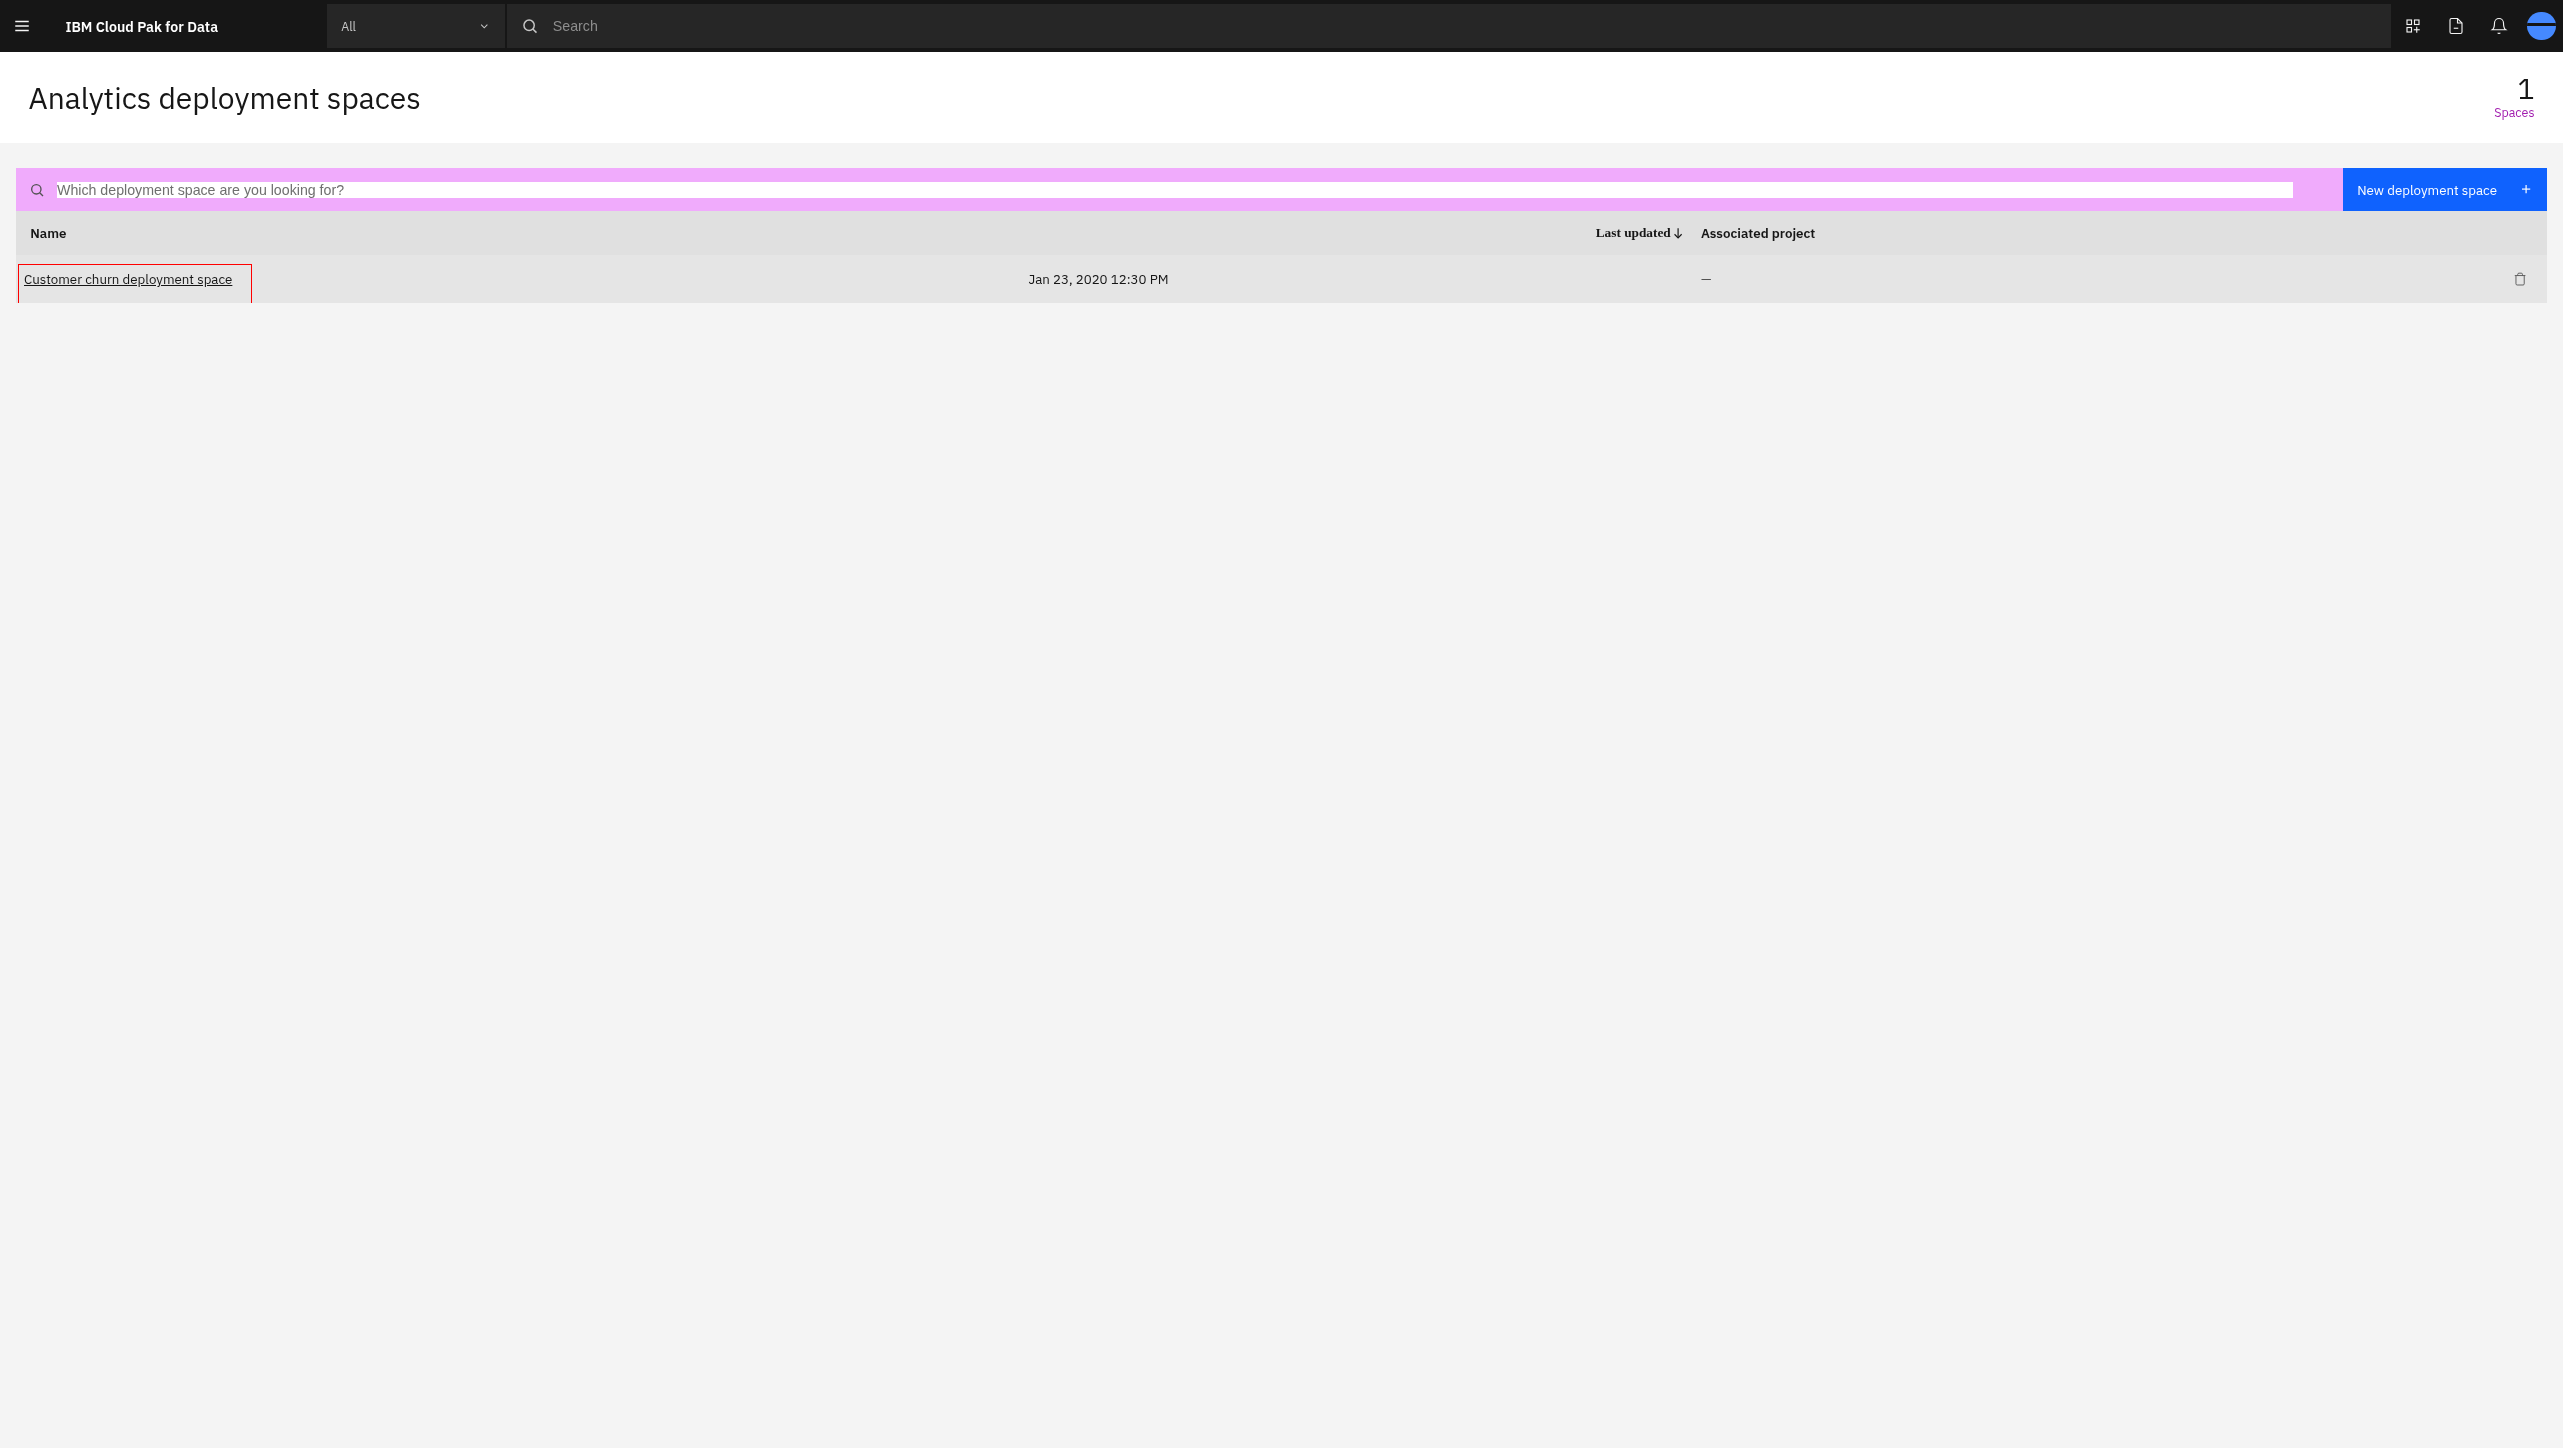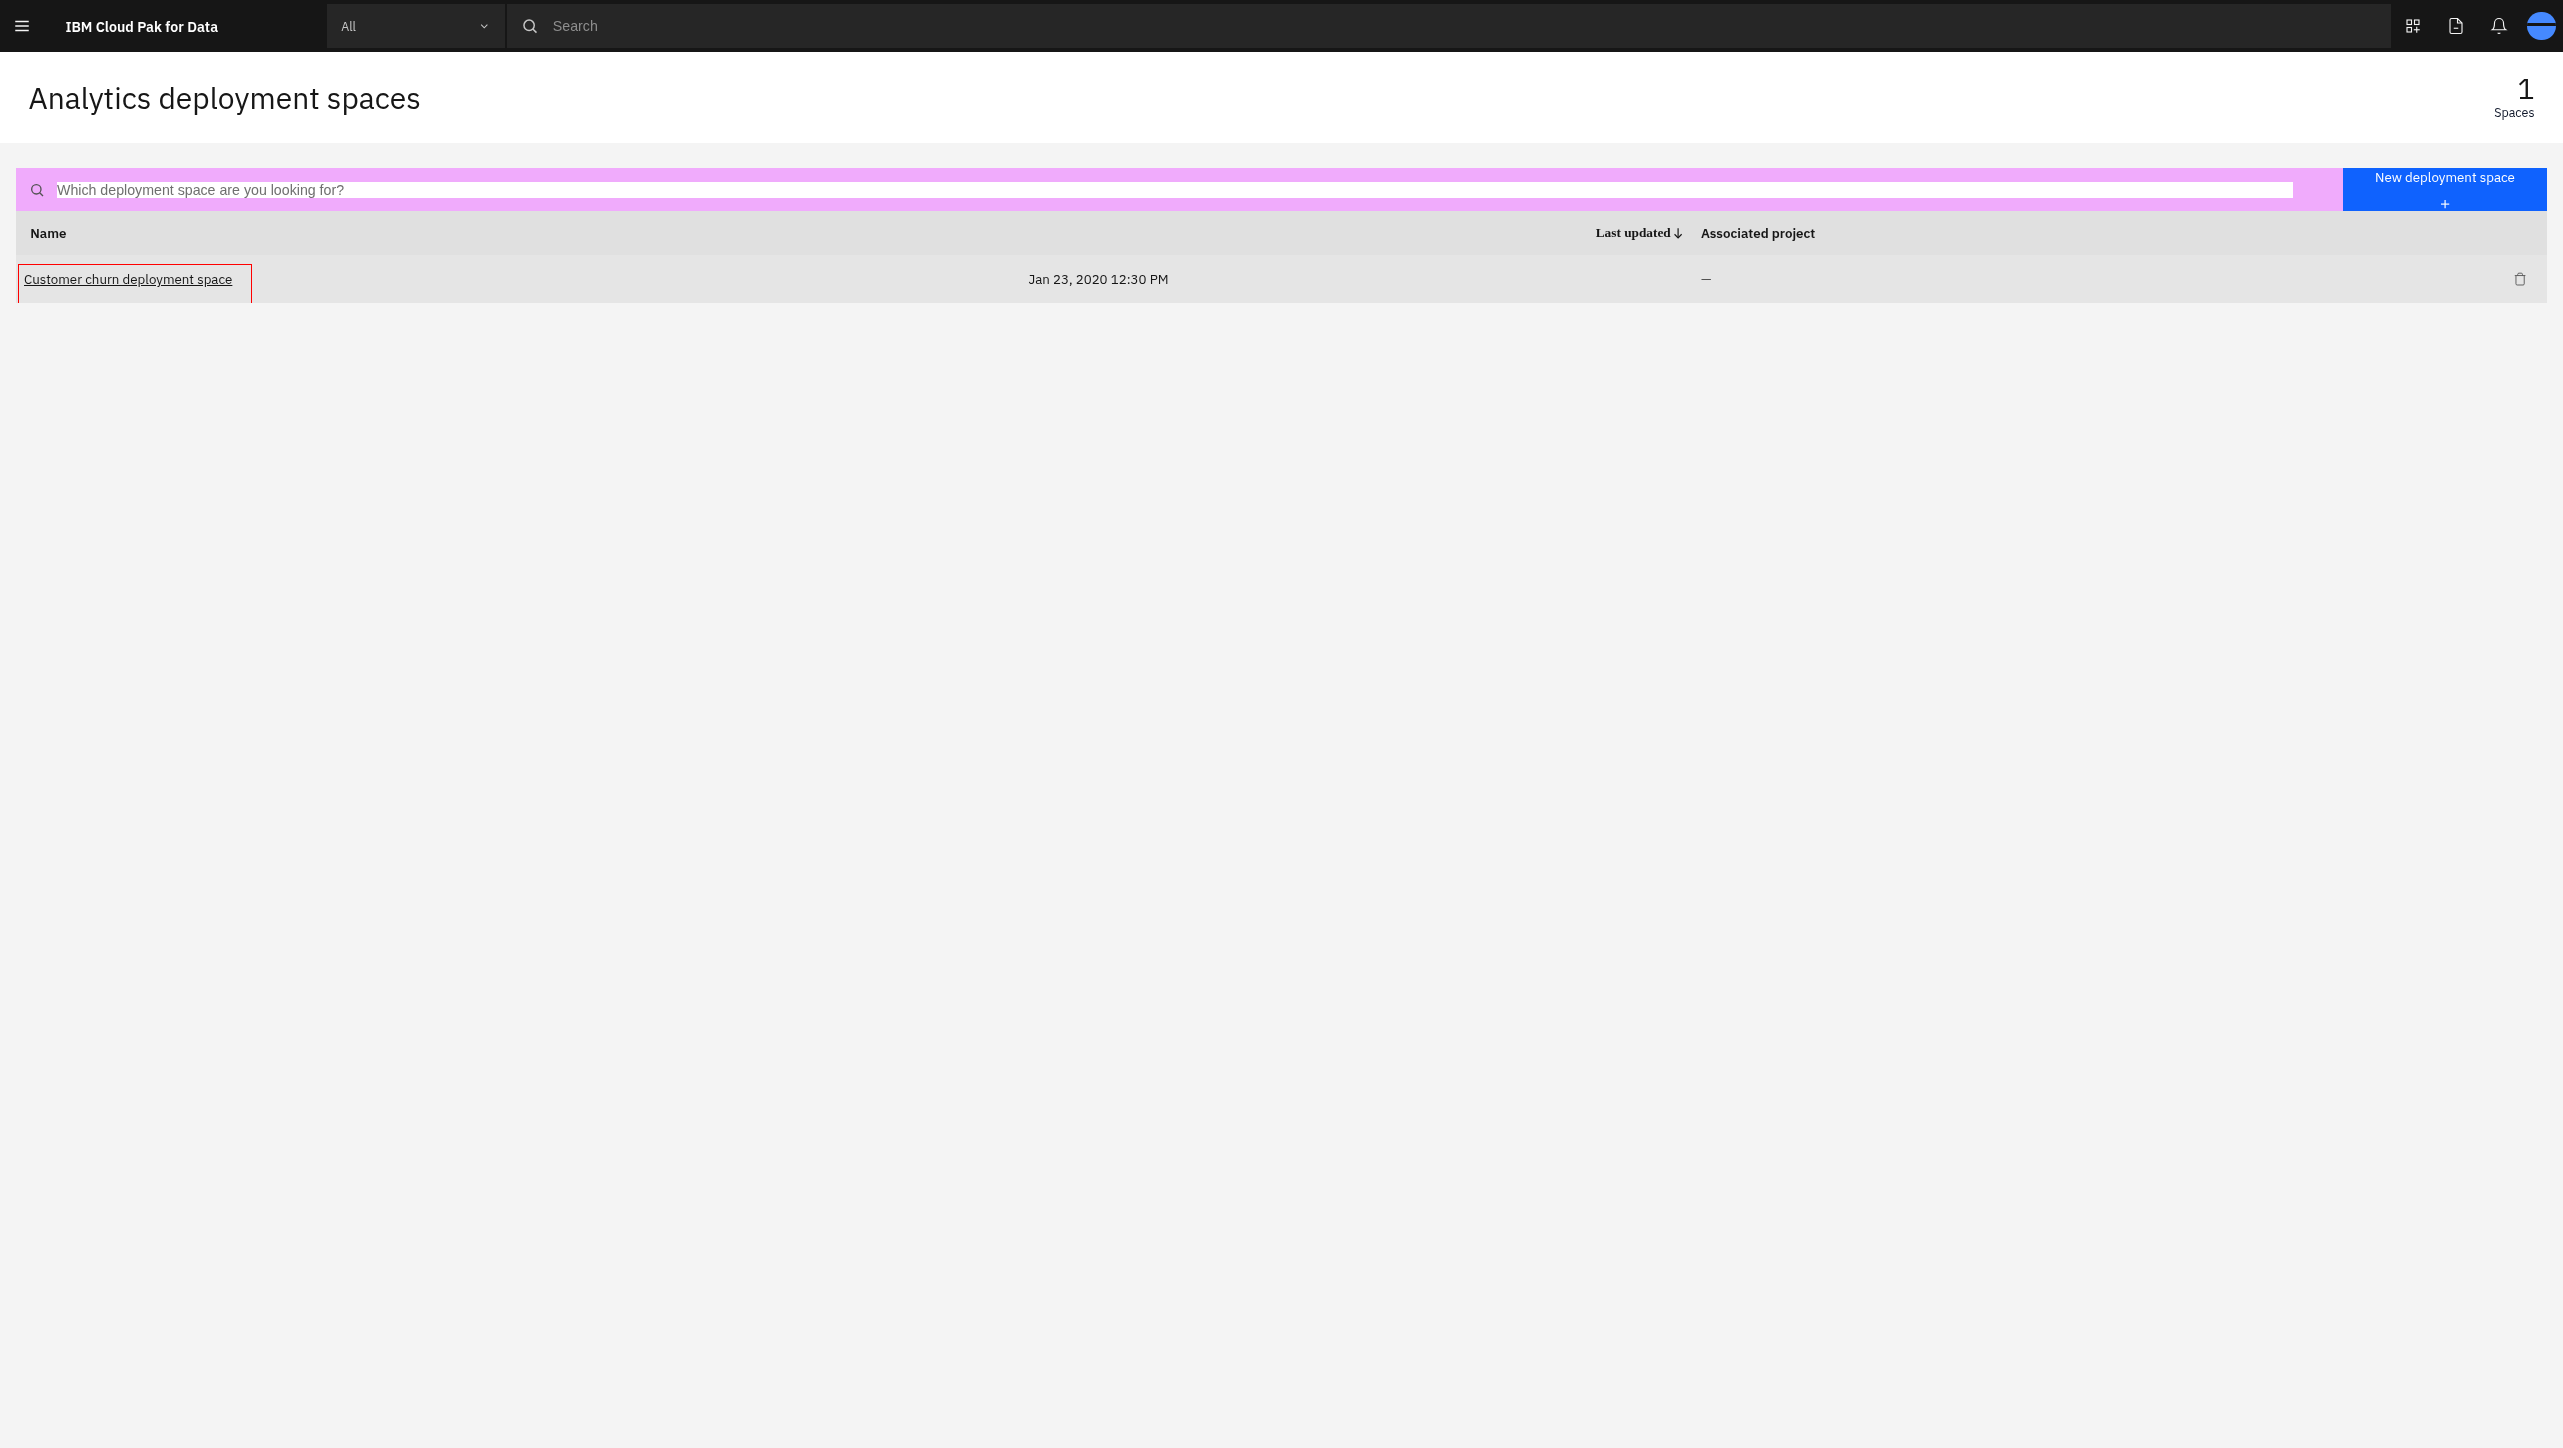--- a/index.html
+++ b/index.html
@@ -141,21 +141,21 @@
     .spaces-count {
       text-align: right;
     }
     .spaces-count-num {
       font-size: 28.5px;
       font-weight: 400;
       line-height: 1;
     }
     .spaces-count-label {
       font-size: 12.5px;
-      color: #0f172a;
+      color: #a21caf;
     }
     .main {
       padding: 25px 16px 0 16px;
     }
     .toolbar {
       display: flex;
       background: #f0abfc;
       height: 43px;
       gap: 38px;
     }
@@ -187,21 +187,20 @@
       border: none;
       height: 43px;
       width: 204px;
       display: flex;
       align-items: center;
       justify-content: space-between;
       padding: 0 14.2px;
       font-size: 13.3px;
       cursor: pointer;
       font-family: inherit;
-      flex-direction: column;
     }
     .new-space-btn svg {
       width: 14.2px;
       height: 14.2px;
     }
     .table {
       width: 100%;
     }
     .thead {
       display: flex;

